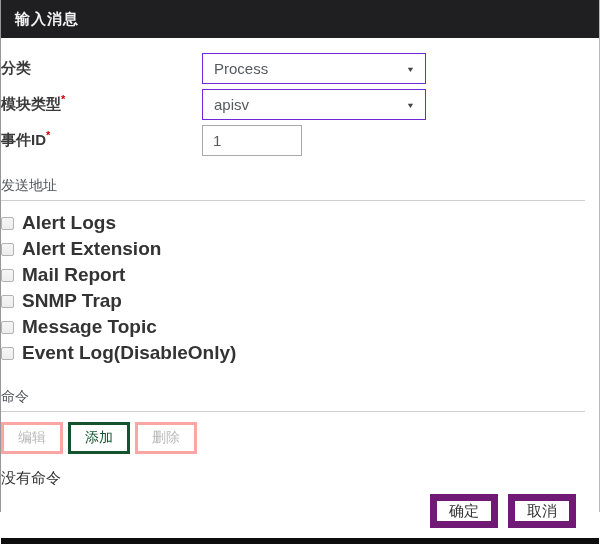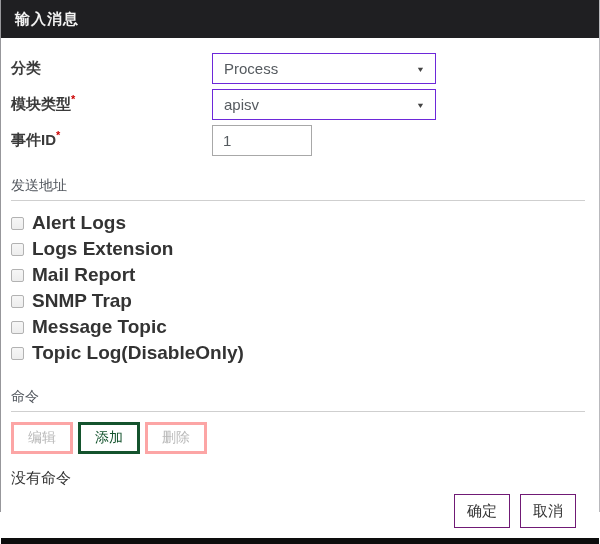--- a/index.html
+++ b/index.html
@@ -20,21 +20,21 @@
     display: flex; align-items: center;
     padding-left: 14px;
   }
   .titlebar .title {
     color: #f2f2f2; font-size: 15px; font-weight: bold;
     letter-spacing: 1px;
   }
 
   .body {
     height: 500px; flex: 0 0 500px;
-    padding: 15px 14px 5px 10px;
+    padding: 15px 14px 5px 0;
     display: flex; flex-direction: column;
     overflow: hidden;
   }
 
   .form-row {
     display: flex; align-items: center;
     height: 31px; margin-bottom: 5px; flex: 0 0 31px;
   }
   .field-label {
     width: 201px;
@@ -107,21 +107,21 @@
 
   .footer {
     margin-top: auto;
     display: flex; justify-content: flex-end;
     padding: 0 9px 5px 0;
     gap: 10px;
     flex: 0 0 auto;
   }
   .footer-btn {
     min-width: 50px; height: 34px;
-    background: #ffffff; border: 1px solid #701a75;
+    background: #ffffff; border: 7px solid #701a75;
     font-size: 15px; color: #333333;
     padding: 0 12px;
     font-family: "Liberation Sans", "DejaVu Sans", sans-serif;
     cursor: pointer;
   }
 
   .bottom-strip { height: 6px; flex: 0 0 6px; background: #0d0d0d; }
 </style>
 </head>
 <body>
@@ -157,37 +157,37 @@
 
     <div class="section-header">发送地址</div>
 
     <div class="check-list">
       <div class="check-row">
         <span class="checkbox"></span>
         <span class="check-label">Alert Logs</span>
       </div>
       <div class="check-row">
         <span class="checkbox"></span>
-        <span class="check-label">Logs Extension</span>
+        <span class="check-label">Alert Extension</span>
       </div>
       <div class="check-row">
         <span class="checkbox"></span>
         <span class="check-label">Mail Report</span>
       </div>
       <div class="check-row">
         <span class="checkbox"></span>
         <span class="check-label">SNMP Trap</span>
       </div>
       <div class="check-row">
         <span class="checkbox"></span>
         <span class="check-label">Message Topic</span>
       </div>
       <div class="check-row">
         <span class="checkbox"></span>
-        <span class="check-label">Topic Log(DisableOnly)</span>
+        <span class="check-label">Event Log(DisableOnly)</span>
       </div>
     </div>
 
     <div class="section-header cmd">命令</div>
 
     <div class="cmd-btn-row">
       <button class="cmd-btn disabled">编辑</button>
       <button class="cmd-btn primary">添加</button>
       <button class="cmd-btn disabled">删除</button>
     </div>

